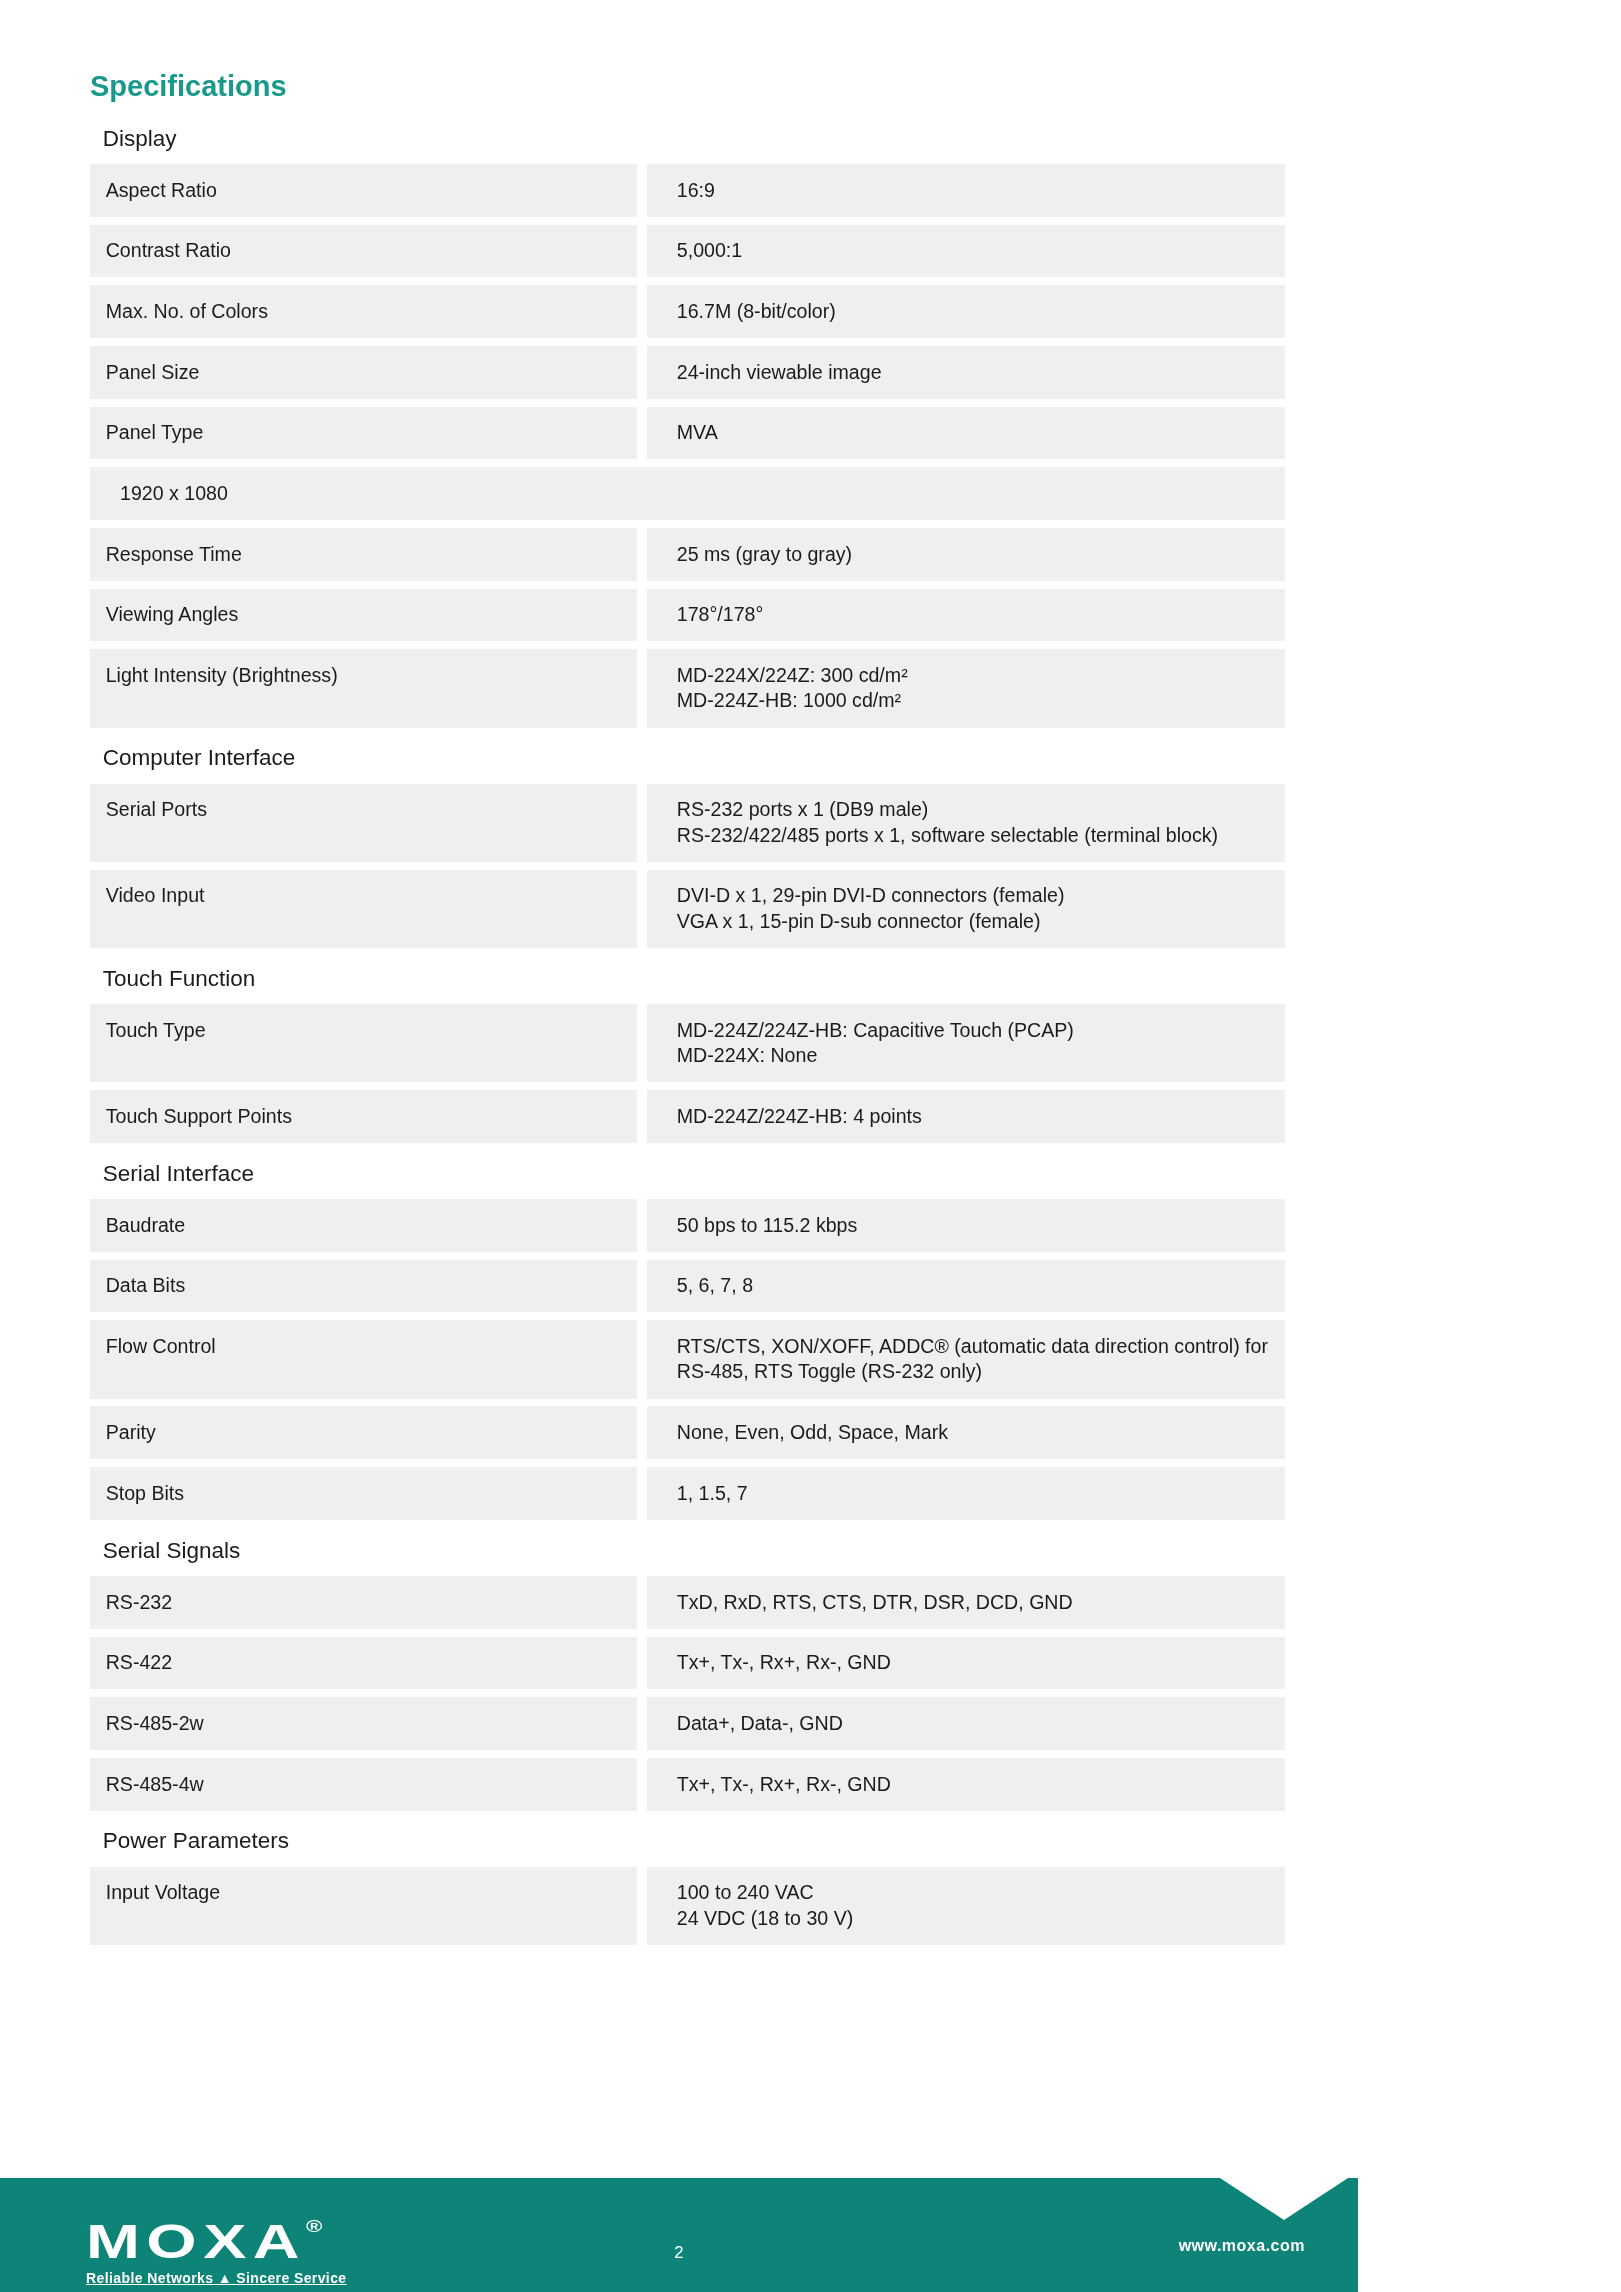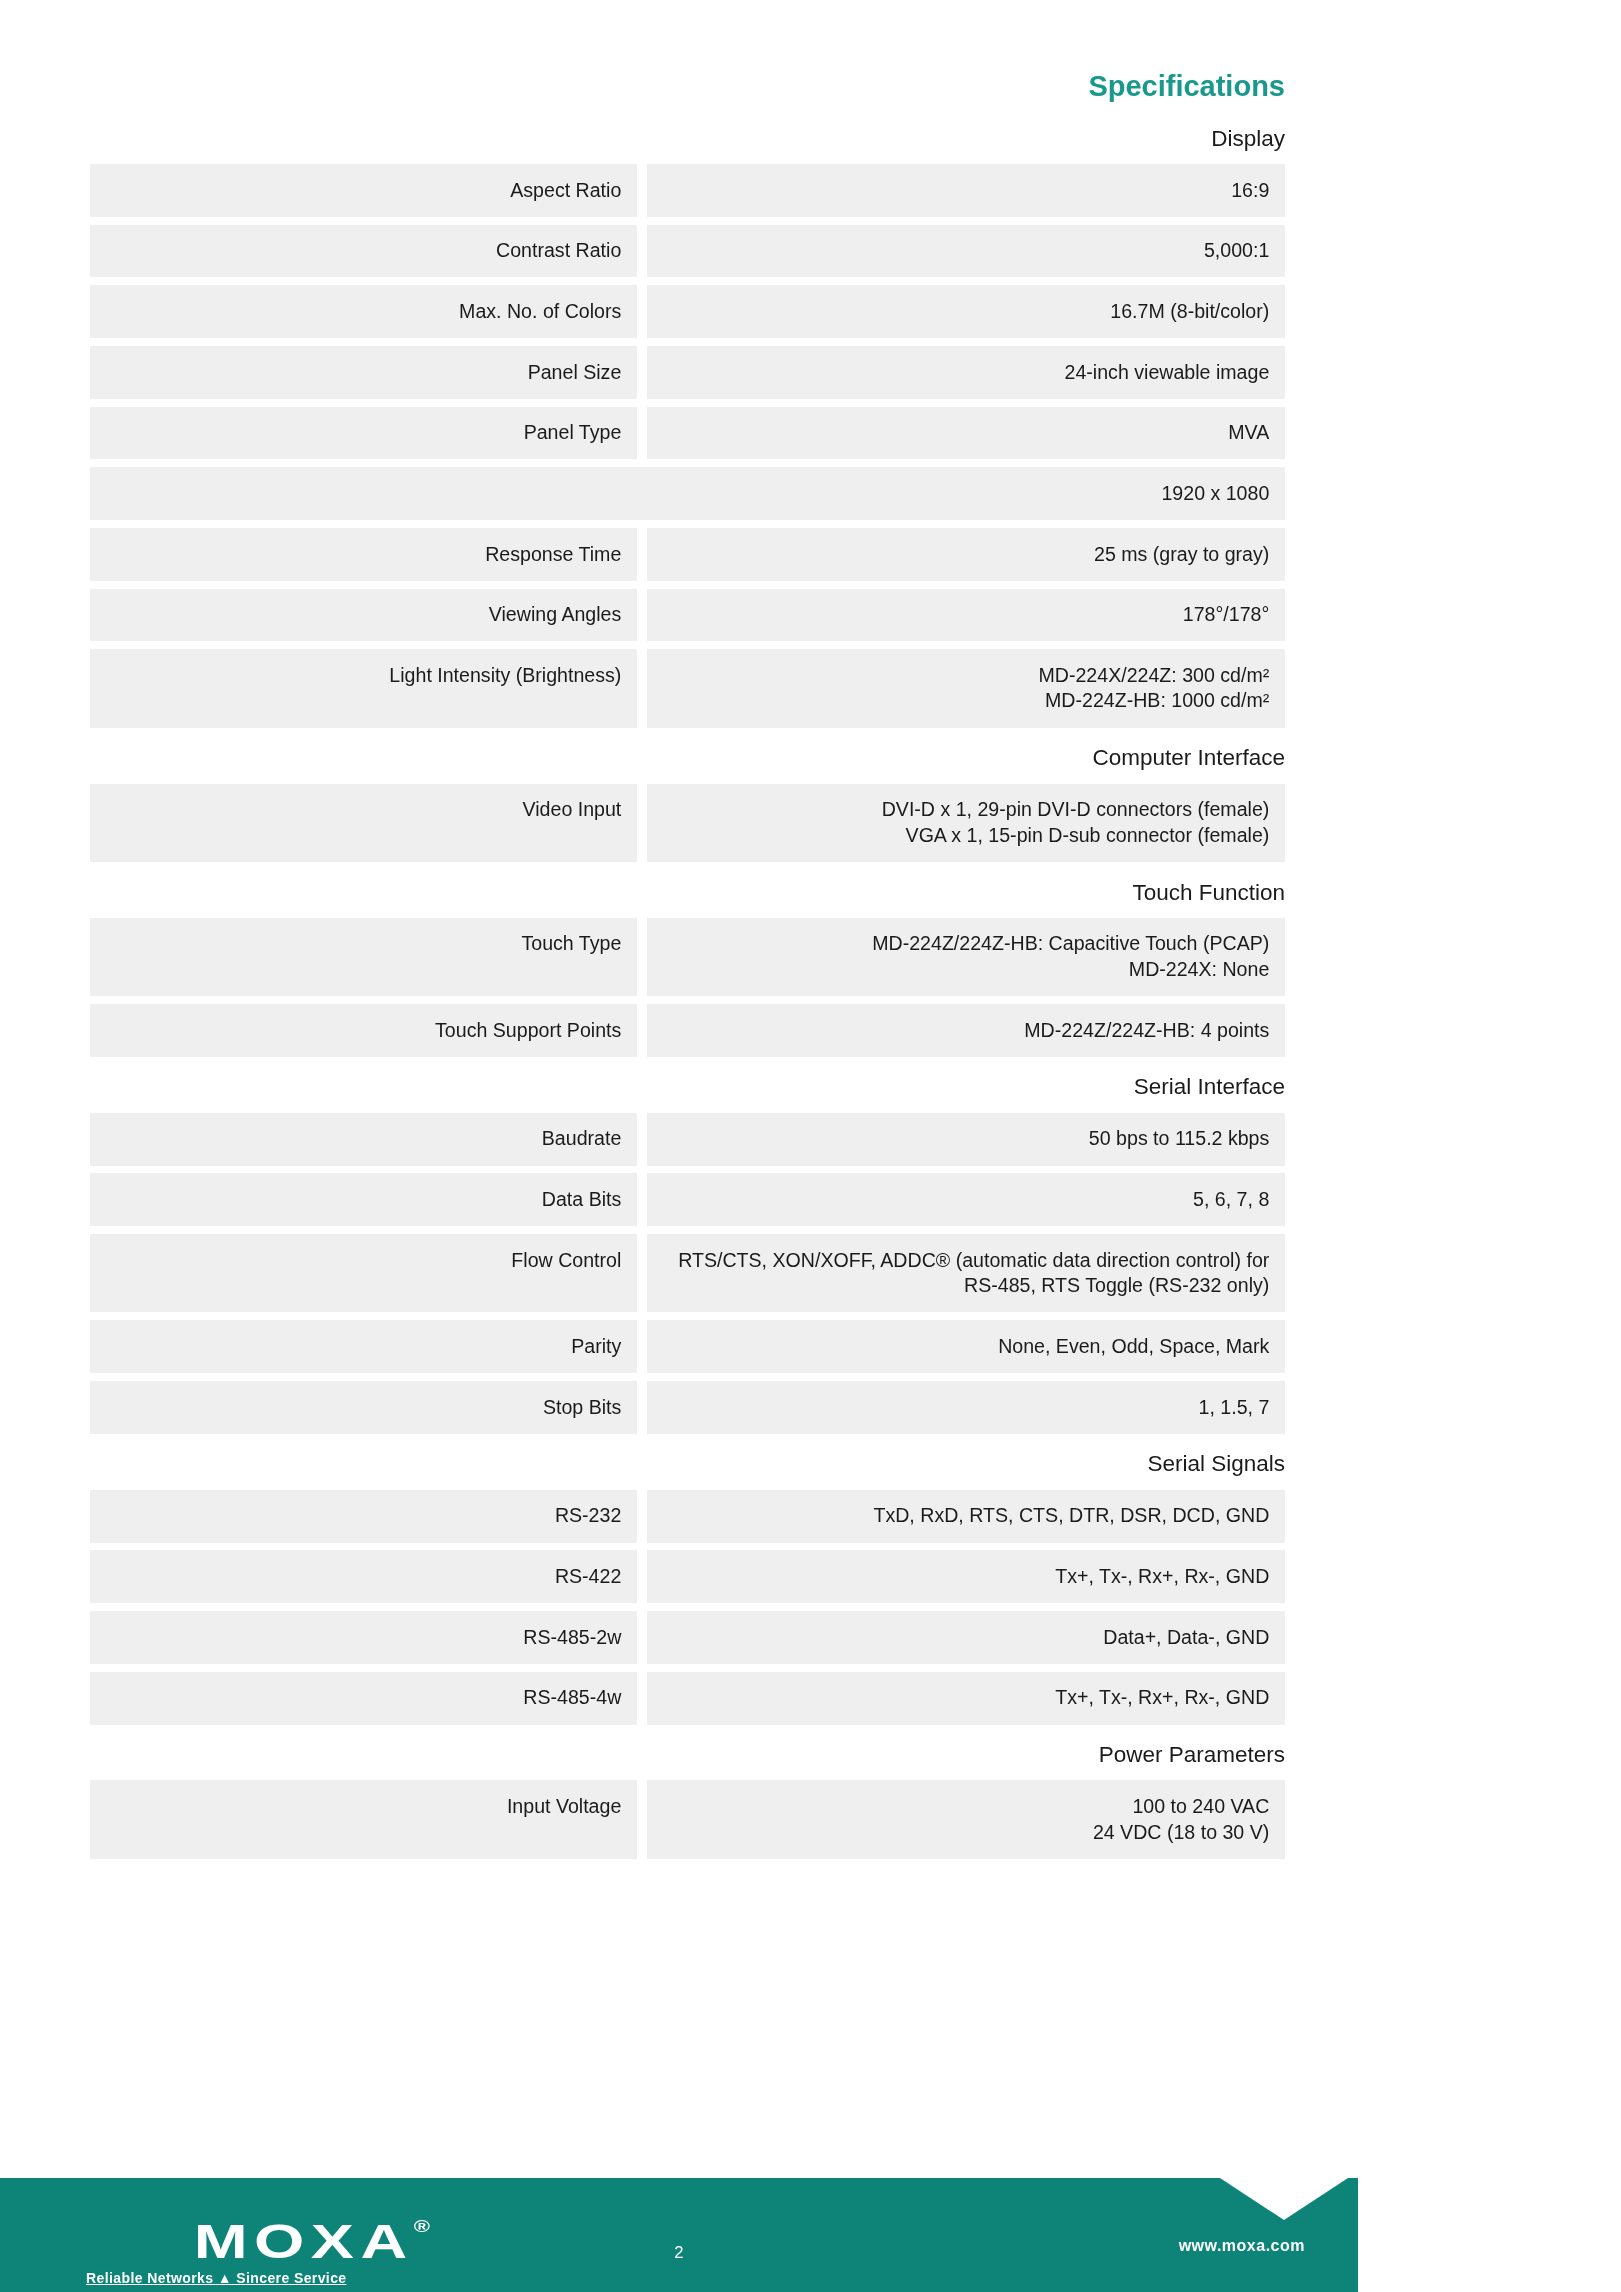--- a/index.html
+++ b/index.html
@@ -11,21 +11,20 @@
   * { box-sizing: border-box; }
   html, body { margin: 0; padding: 0; background: #ffffff; }
   .page {
     position: relative;
     width: 1358px;
     height: 2293px;
     background: #ffffff;
     font-family: "Liberation Sans", "DejaVu Sans", sans-serif;
     color: var(--text-dark);
     overflow: hidden;
-    text-align: right;
   }
   .content {
     padding: 69px 73px 0 90px;
   }
   h1.page-title {
     margin: 0 0 21.6px 0;
     font-size: 29px;
     line-height: 35px;
     font-weight: bold;
     color: var(--heading-teal);
@@ -177,20 +176,25 @@
       <div class="cell label">Light Intensity (Brightness)</div>
       <div class="cell value">MD-224X/224Z: 300 cd/m²
 MD-224Z-HB: 1000 cd/m²</div>
     </div>
   </div>
     </section>
 
     <section class="spec-section">
       <h2 class="section-title">Computer Interface</h2>
       <div class="rows">
+    <div class="spec-row">
+      <div class="cell label">Serial Ports</div>
+      <div class="cell value">RS-232 ports x 1 (DB9 male)
+RS-232/422/485 ports x 1, software selectable (terminal block)</div>
+    </div>
 
     <div class="spec-row">
       <div class="cell label">Video Input</div>
       <div class="cell value">DVI-D x 1, 29-pin DVI-D connectors (female)
 VGA x 1, 15-pin D-sub connector (female)</div>
     </div>
   </div>
     </section>
 
     <section class="spec-section">

